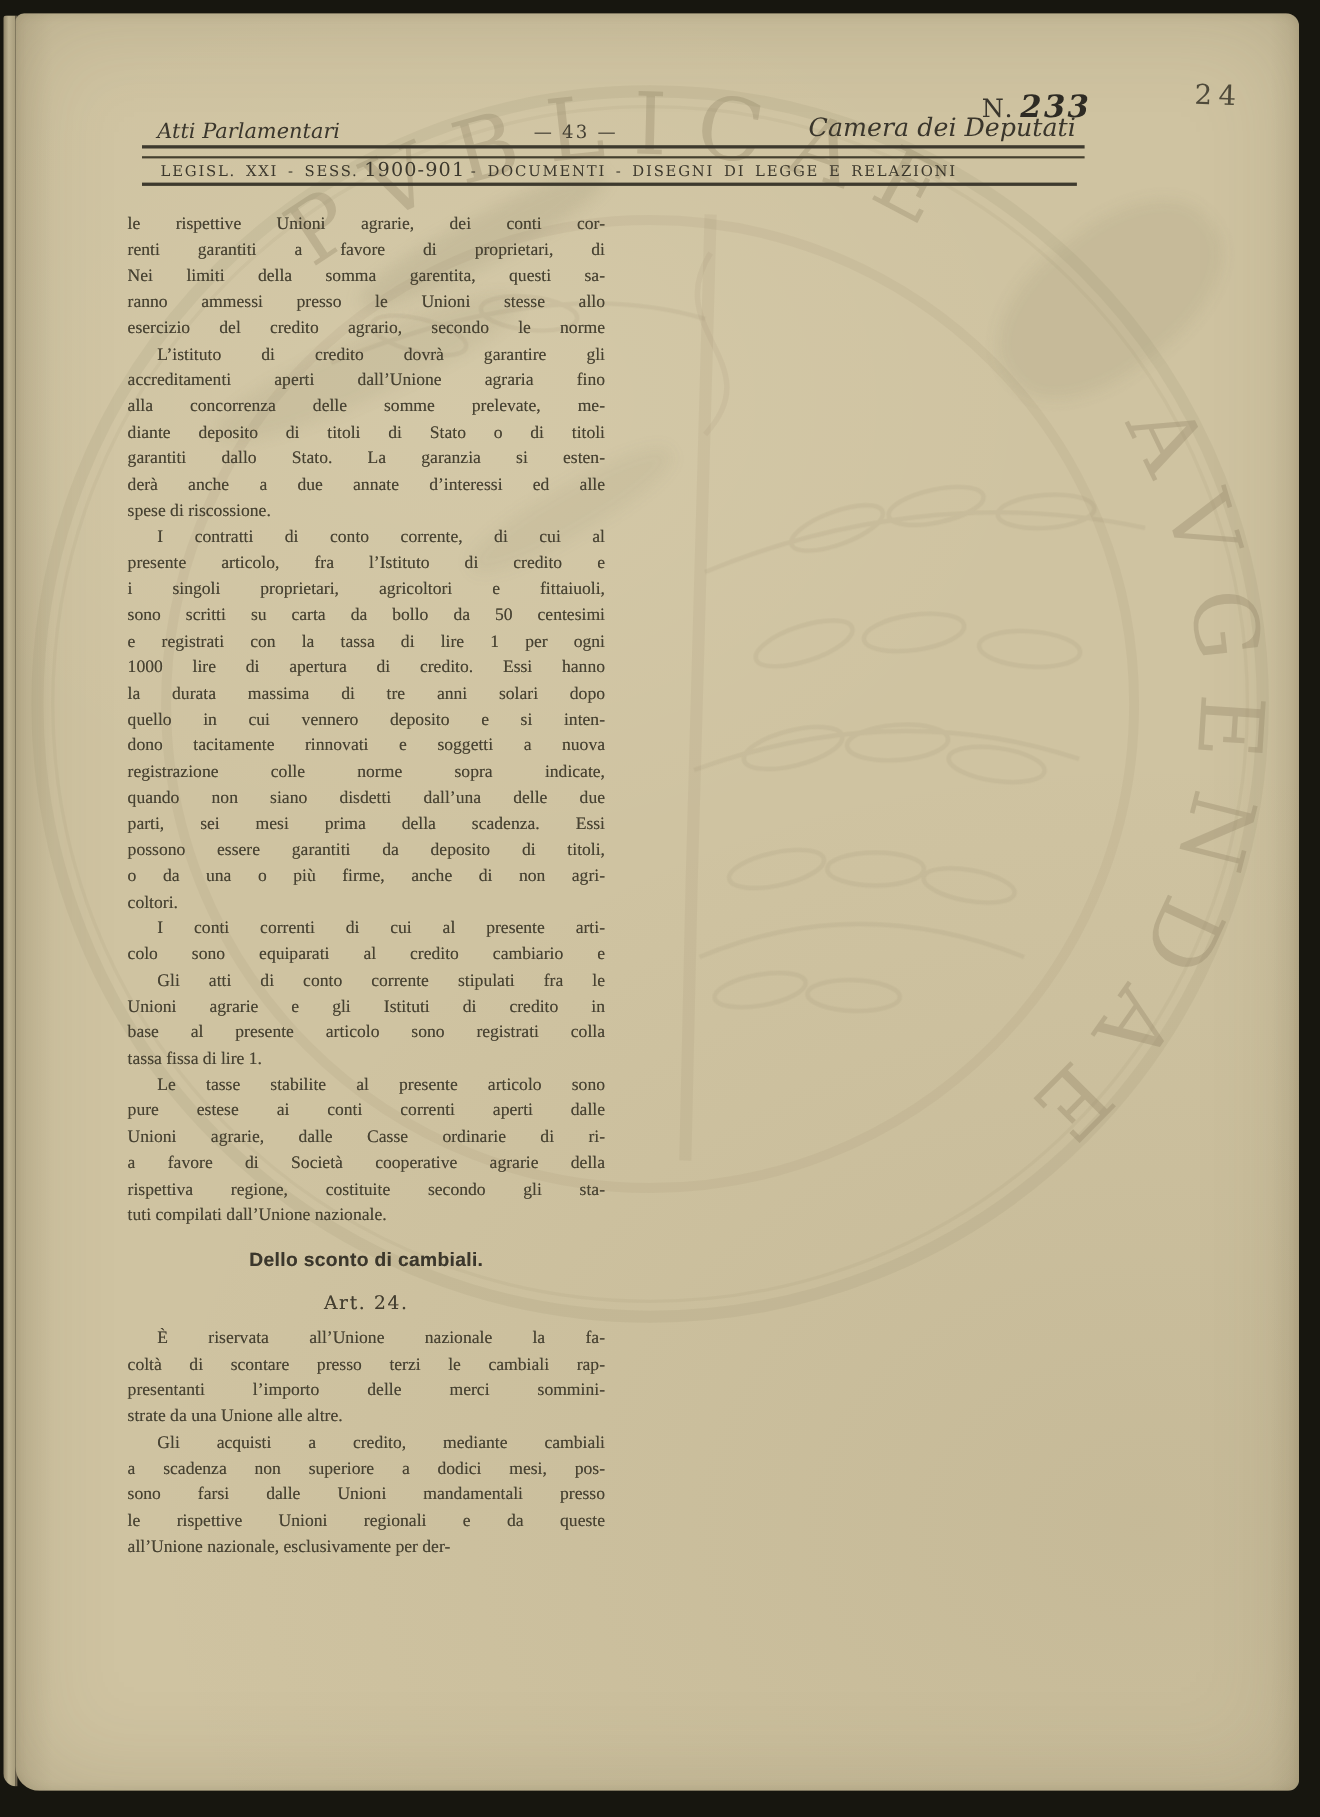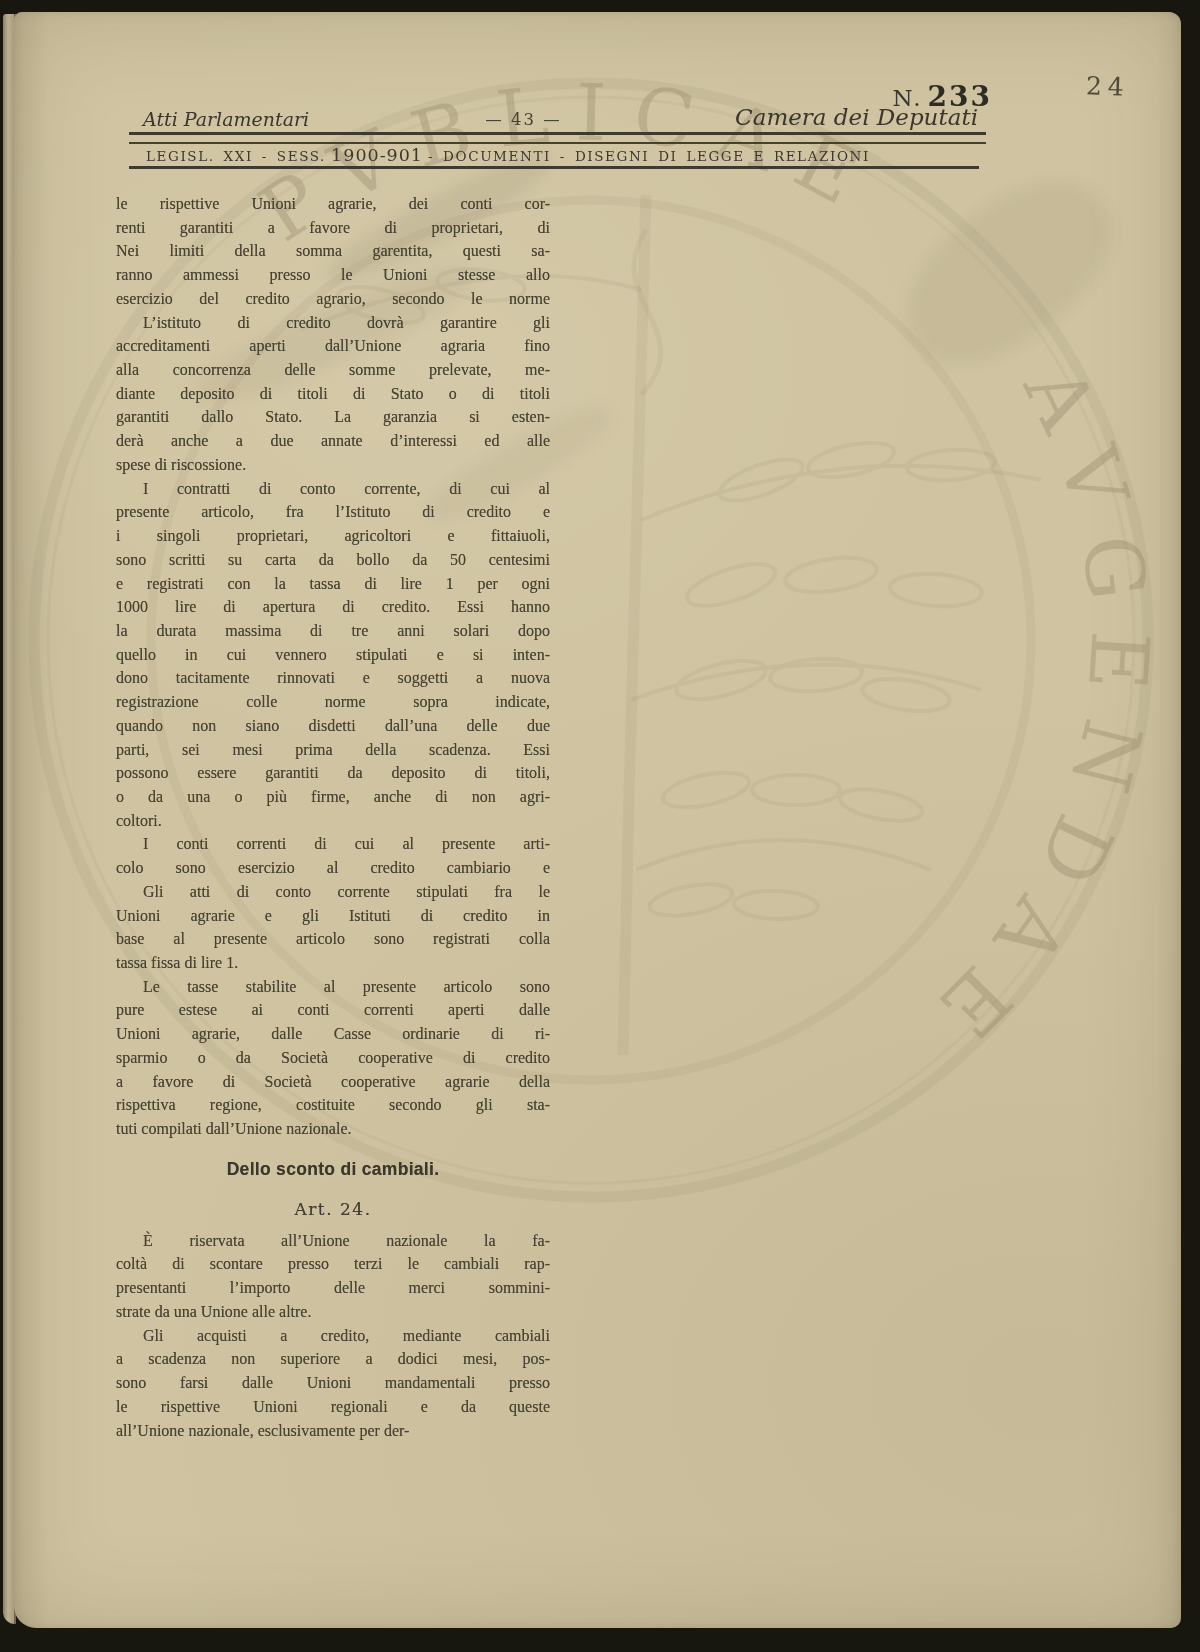--- a/index.html
+++ b/index.html
@@ -32,21 +32,21 @@
   .s2{left:170px;top:295px;width:300px;height:54px;transform:rotate(-24deg);opacity:.7;}
   .s3{left:880px;top:195px;width:230px;height:130px;transform:rotate(-38deg);opacity:.8;}
   .s4{left:400px;top:430px;width:210px;height:44px;transform:rotate(-30deg);opacity:.6;}
 
   .annotation{
     position:absolute;left:1072px;top:60px;
     font-size:25px;color:#4f4a3a;letter-spacing:6px;transform:rotate(2deg);
   }
   .doc-number{position:absolute;left:600px;top:68px;width:378px;text-align:right;color:#2e2b24;}
   .doc-number .n-label{font-size:23px;letter-spacing:2px;color:#3a362d;}
-  .doc-number .n-value{font-size:28px;font-weight:700;letter-spacing:2px;}
+  .doc-number .n-value{font-size:28px;font-weight:700;letter-spacing:2px;font-style:italic;}
 
   .running-head{
     position:absolute;left:115px;top:92px;width:849px;height:26px;color:#3a362c;
   }
   .rh-left{position:absolute;left:14px;bottom:0;font-style:italic;font-size:19px;text-align:center;}
   .rh-center{position:absolute;left:0;right:60px;bottom:1px;text-align:center;font-size:16.5px;letter-spacing:2px;color:#433f33;}
   .rh-right{position:absolute;right:0;bottom:0;font-style:italic;font-size:23px;margin-top:43px;}
 
   .rule{position:absolute;left:115px;}
   .rule-double{top:120px;width:857px;height:7px;border-top:3px solid #3e3a2e;border-bottom:2px solid #45402f;}
@@ -175,44 +175,43 @@
         <div class="line last">spese di riscossione.</div>
       </div>
       <div class="para">
         <div class="line indent">I contratti di conto corrente, di cui al</div>
         <div class="line">presente articolo, fra l’Istituto di credito e</div>
         <div class="line">i singoli proprietari, agricoltori e fittaiuoli,</div>
         <div class="line">sono scritti su carta da bollo da 50 centesimi</div>
         <div class="line">e registrati con la tassa di lire 1 per ogni</div>
         <div class="line">1000 lire di apertura di credito. Essi hanno</div>
         <div class="line">la durata massima di tre anni solari dopo</div>
-        <div class="line">quello in cui vennero stipulati e si inten-</div>
+        <div class="line">quello in cui vennero deposito e si inten-</div>
         <div class="line">dono tacitamente rinnovati e soggetti a nuova</div>
         <div class="line">registrazione colle norme sopra indicate,</div>
         <div class="line">quando non siano disdetti dall’una delle due</div>
         <div class="line">parti, sei mesi prima della scadenza. Essi</div>
         <div class="line">possono essere garantiti da deposito di titoli,</div>
         <div class="line">o da una o più firme, anche di non agri-</div>
         <div class="line last">coltori.</div>
       </div>
       <div class="para">
         <div class="line indent">I conti correnti di cui al presente arti-</div>
-        <div class="line">colo sono esercizio al credito cambiario e</div>
+        <div class="line">colo sono equiparati al credito cambiario e</div>
       </div>
       <div class="para">
         <div class="line indent">Gli atti di conto corrente stipulati fra le</div>
         <div class="line">Unioni agrarie e gli Istituti di credito in</div>
         <div class="line">base al presente articolo sono registrati colla</div>
         <div class="line last">tassa fissa di lire 1.</div>
       </div>
       <div class="para">
         <div class="line indent">Le tasse stabilite al presente articolo sono</div>
         <div class="line">pure estese ai conti correnti aperti dalle</div>
         <div class="line">Unioni agrarie, dalle Casse ordinarie di ri-</div>
-        <div class="line">sparmio o da Società cooperative di credito</div>
         <div class="line">a favore di Società cooperative agrarie della</div>
         <div class="line">rispettiva regione, costituite secondo gli sta-</div>
         <div class="line last">tuti compilati dall’Unione nazionale.</div>
       </div>
       <div class="heading">Dello sconto di cambiali.</div>
       <div class="subheading">Art. 24.</div>
       <div class="para">
         <div class="line indent">È riservata all’Unione nazionale la fa-</div>
         <div class="line">coltà di scontare presso terzi le cambiali rap-</div>
         <div class="line">presentanti l’importo delle merci sommini-</div>

